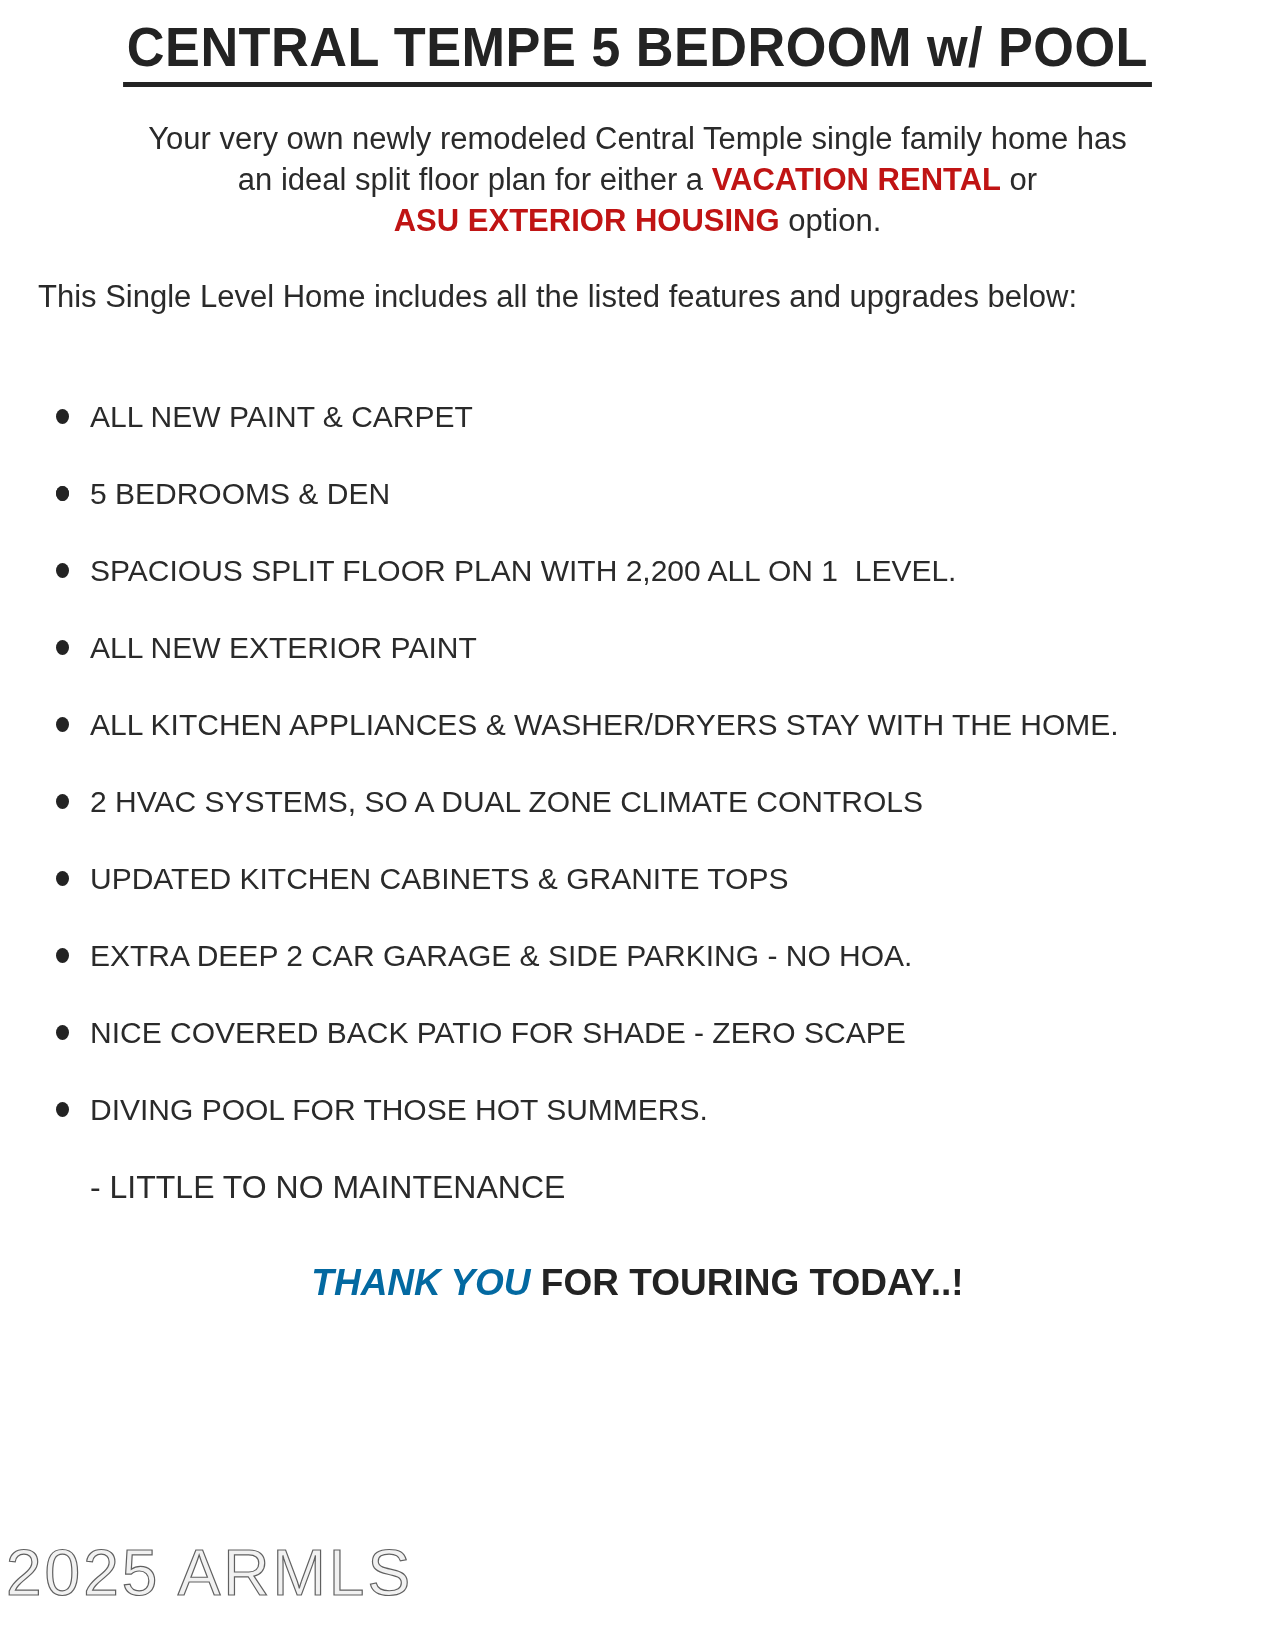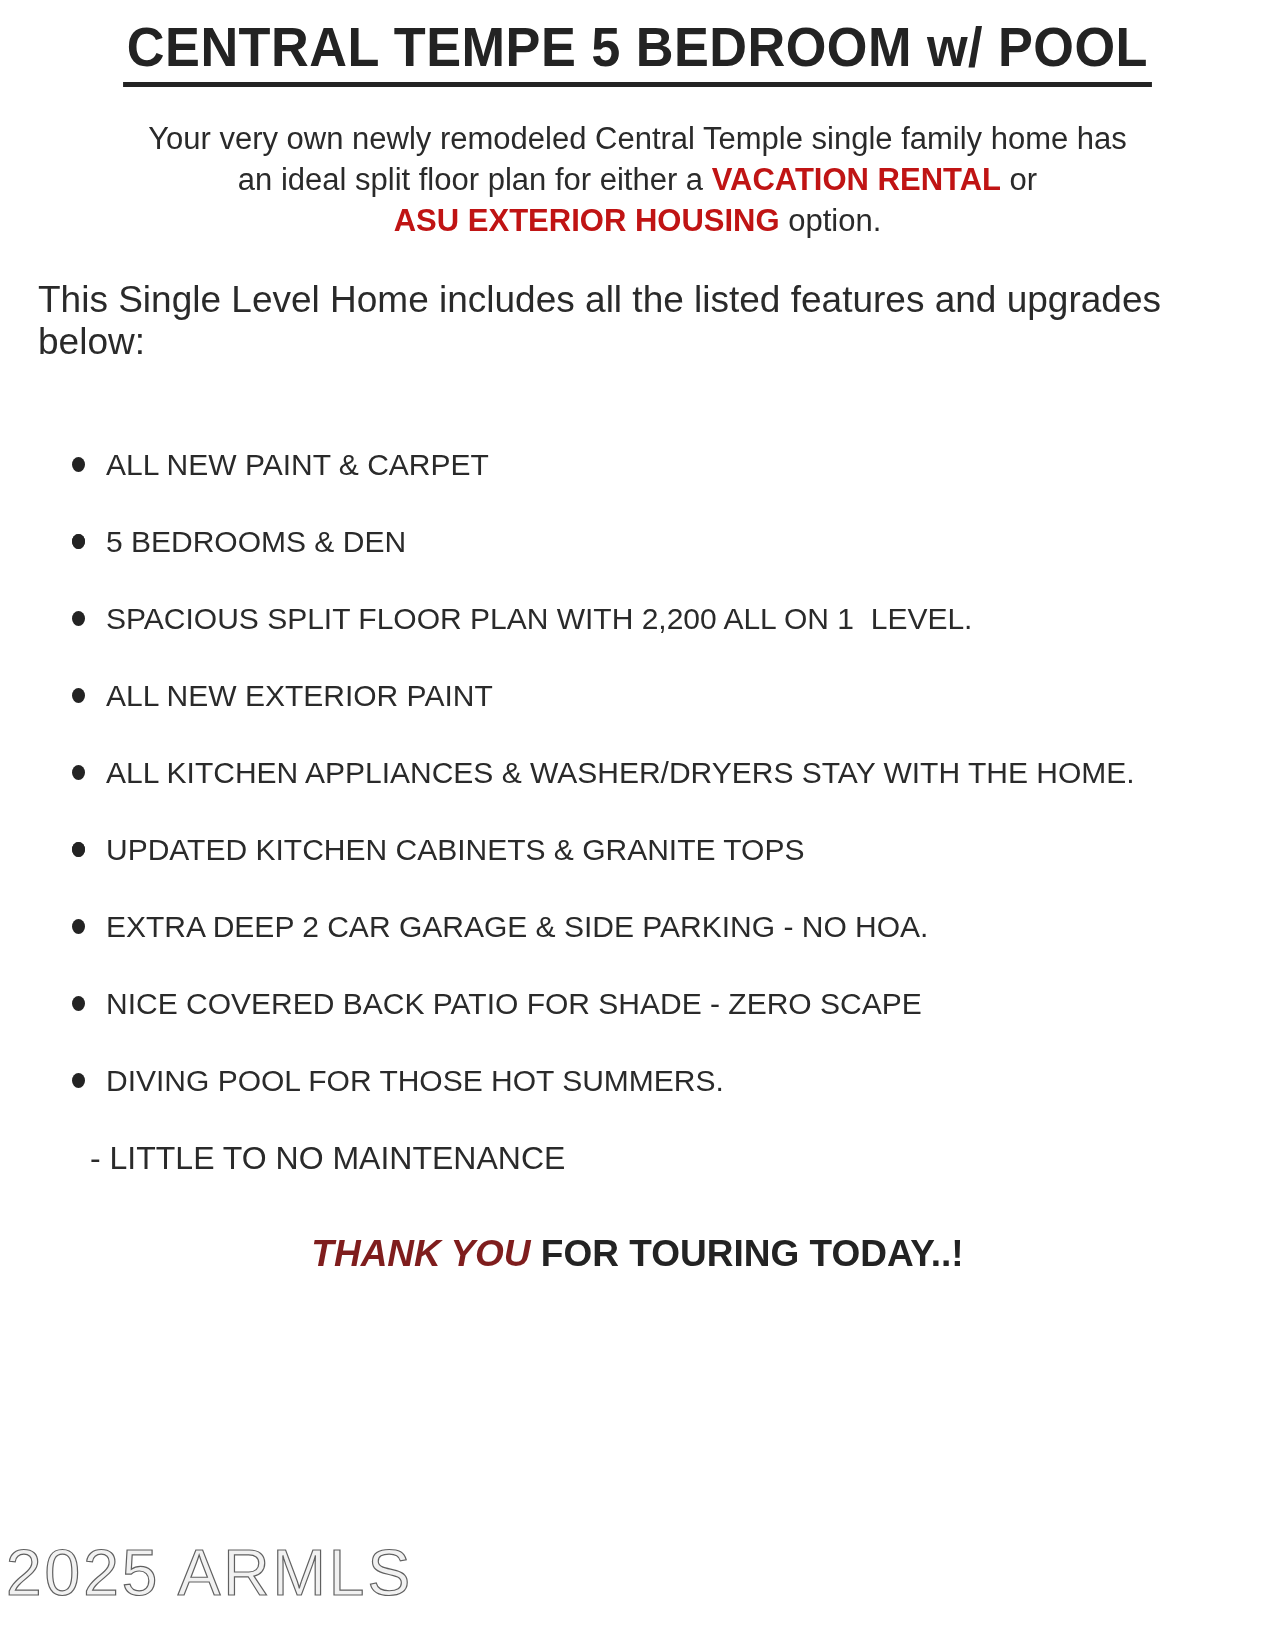--- a/index.html
+++ b/index.html
@@ -41,30 +41,30 @@
   }
   .intro span { white-space: pre-wrap; }
   .red-bold {
     color: #c01414;
     font-weight: bold;
   }
 
   
   .features-intro {
     margin: 38px 0 12px 38px;
-    font-size: 37px;
+    font-size: 31px;
     color: #2a2a2a;
     white-space: pre-wrap;
   }
 
   
   .features {
     list-style: none;
     margin-top: 83px;
-    padding-left: 72px;
+    padding-left: 56px;
   }
   .features li {
     position: relative;
     padding-left: 34px;
     font-size: 30px;
     line-height: 38px;
     margin-bottom: 39px;
     color: #2a2a2a;
     white-space: pre-wrap;
   }
@@ -91,21 +91,21 @@
   
   .thanks {
     margin-top: 56px;
     text-align: center;
     font-size: 37px;
     font-weight: bold;
     color: #232323;
   }
   .thanks span { white-space: pre-wrap; }
   .thanks-highlight {
-    color: #7f1d1d;
+    color: #0369a1;
     font-style: italic;
   }
 
   
   .watermark {
     position: absolute;
     left: 6px;
     top: 1536px;
     font-size: 64px;
     letter-spacing: 3px;
@@ -130,21 +130,21 @@
 
 <p class="features-intro">This Single Level Home includes all the listed features and upgrades below:</p>
 
 <ul class="features">
   <li><span class="bullet-dot"></span><span>ALL NEW PAINT &amp; CARPET</span></li>
   <li><span class="bullet-dot"></span></li>
   <li><span class="bullet-dot"></span><span>5 BEDROOMS &amp; DEN</span></li>
   <li><span class="bullet-dot"></span><span>SPACIOUS SPLIT FLOOR PLAN WITH 2,200 ALL ON 1  LEVEL.</span></li>
   <li><span class="bullet-dot"></span><span>ALL NEW EXTERIOR PAINT</span></li>
   <li><span class="bullet-dot"></span><span>ALL KITCHEN APPLIANCES &amp; WASHER/DRYERS STAY WITH THE HOME.</span></li>
-  <li><span class="bullet-dot"></span></li>
+  <li><span class="bullet-dot"></span><span>2 HVAC SYSTEMS, SO A DUAL ZONE CLIMATE CONTROLS</span></li>
   <li><span class="bullet-dot"></span><span>UPDATED KITCHEN CABINETS &amp; GRANITE TOPS</span></li>
   <li><span class="bullet-dot"></span><span>EXTRA DEEP 2 CAR GARAGE &amp; SIDE PARKING - NO HOA.</span></li>
   <li><span class="bullet-dot"></span><span>NICE COVERED BACK PATIO FOR SHADE - ZERO SCAPE</span></li>
   <li><span class="bullet-dot"></span><span>DIVING POOL FOR THOSE HOT SUMMERS.</span></li>
 </ul>
 
 <p class="note">- LITTLE TO NO MAINTENANCE</p>
 
 <p class="thanks">
   <span class="thanks-highlight">THANK YOU</span><span> FOR TOURING TODAY..!</span>

